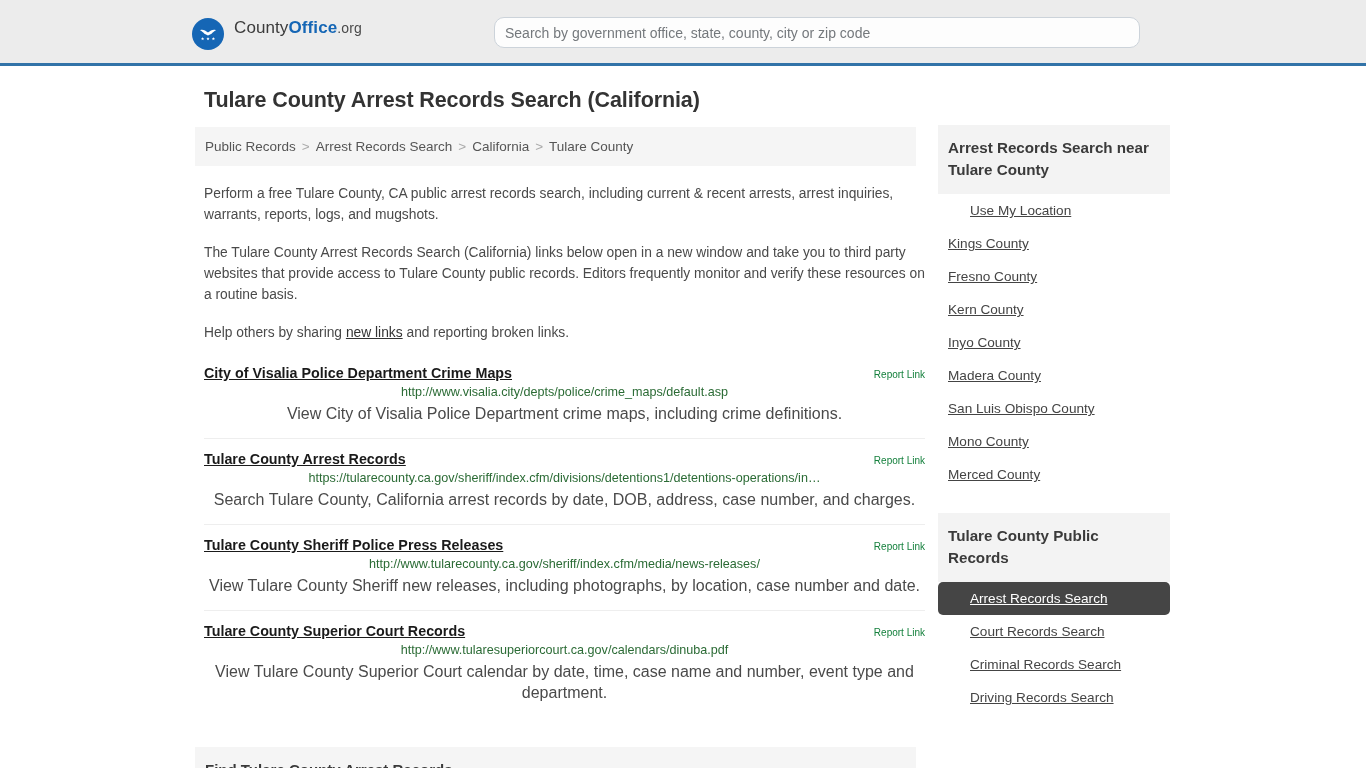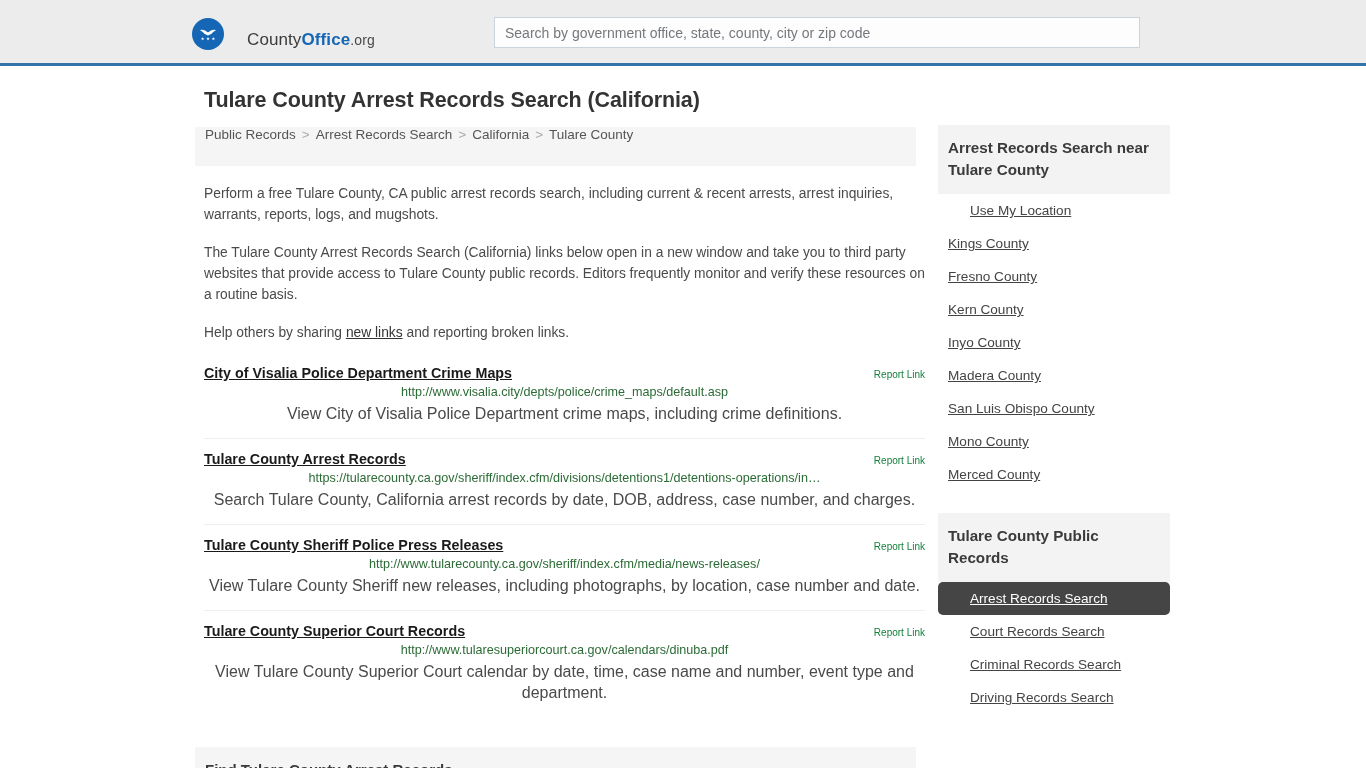--- a/index.html
+++ b/index.html
@@ -18,22 +18,22 @@
     background: #ececec;
     border-bottom: 3px solid #3273a8;
     display: flex;
     align-items: center;
   }
   .logo-wrap {
     position: absolute;
     left: 192px;
     top: 18px;
     display: flex;
-    align-items: flex-end;
-    gap: 23px;
+    align-items: flex-start;
+    gap: 10px;
     text-decoration: none;
   }
   .logo-mark {
     width: 32px; height: 32px;
     border-radius: 50%;
     background: #1566b5;
     display: flex;
     align-items: center;
     justify-content: center;
     flex: none;
@@ -49,21 +49,21 @@
   .logo-text .org { font-size: 14px; color: #4a4a4a; }
 
   .search-input {
     position: absolute;
     left: 494px;
     top: 17px;
     width: 646px;
     height: 31px;
     background: #fdfdfd;
     border: 1px solid #ccd3da;
-    border-radius: 0;
+    border-radius: 10px;
     font-family: "Liberation Sans", sans-serif;
     font-size: 14px;
     color: #14532d;
     padding: 0 10px;
     outline: none;
   }
   .search-input::placeholder { color: #74787c; }
 
   
   .page {
@@ -88,21 +88,21 @@
     font-size: 21.5px;
     font-weight: bold;
     color: #333333;
     letter-spacing: -0.1px;
   }
 
   .breadcrumb {
     background: #f5f5f5;
     height: 39px;
     display: flex;
-    align-items: flex-start;
+    align-items: center;
     padding: 0 10px;
     font-size: 13.5px;
     color: #555;
     width: 721px;
     margin-left: -9px;
   }
   .breadcrumb a { color: #555; text-decoration: none; }
   .breadcrumb .sep { color: #aaa; margin: 0 6px; }
 
   .intro p {

